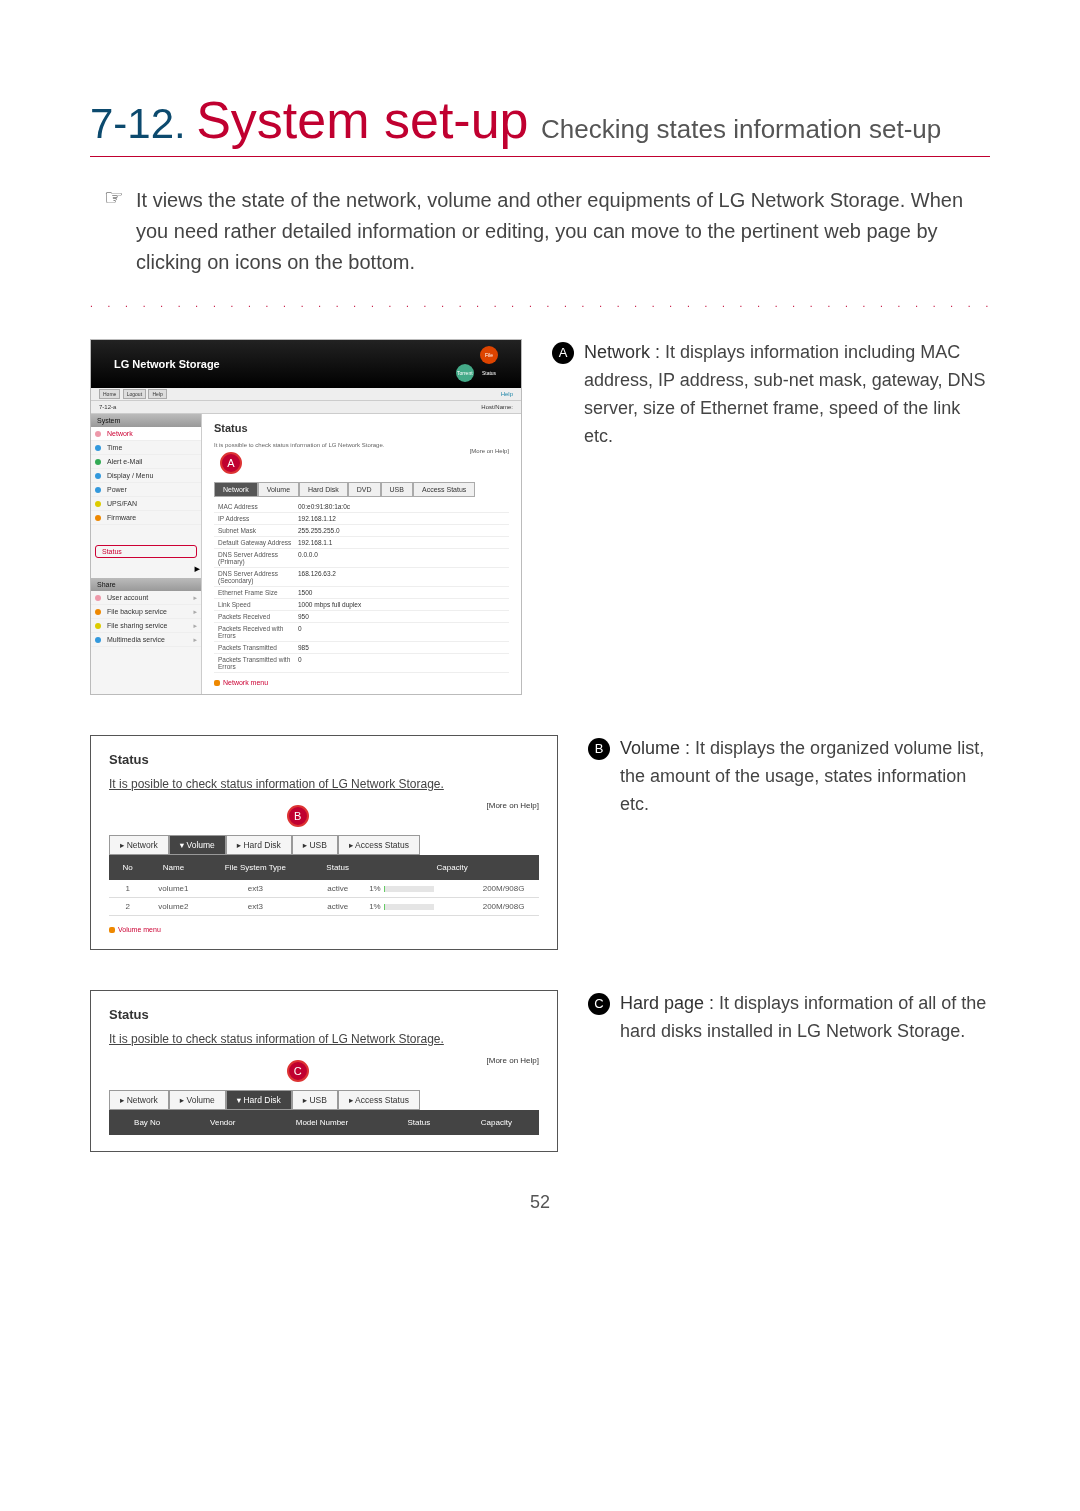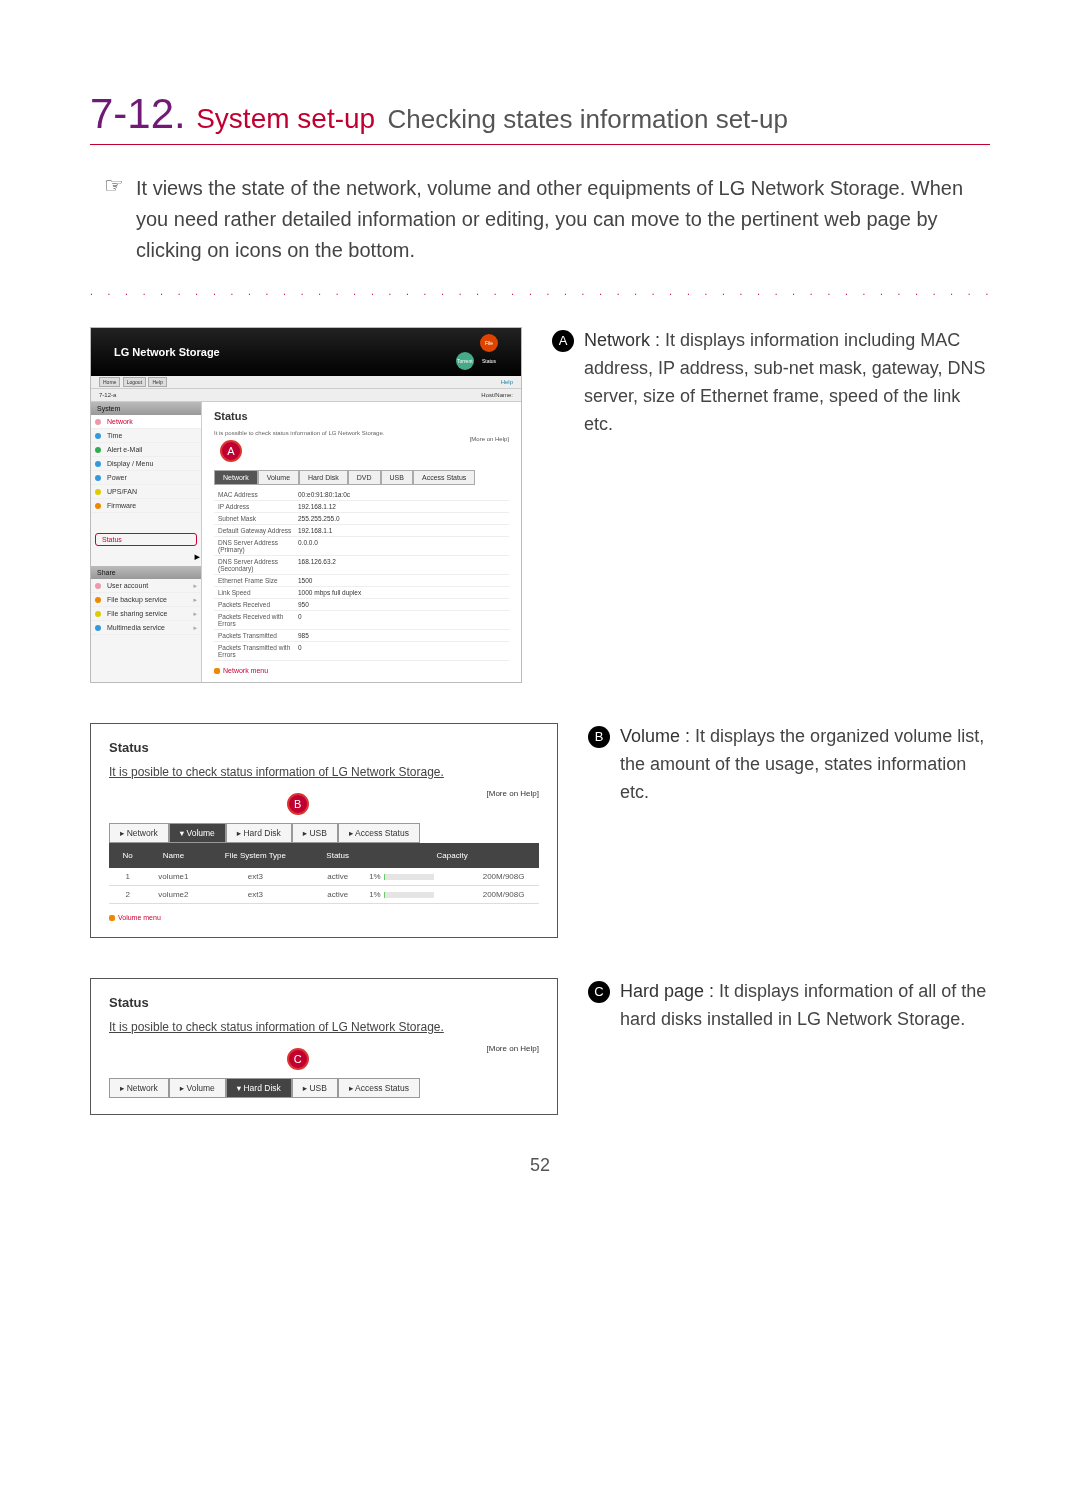--- a/index.html
+++ b/index.html
@@ -13,26 +13,26 @@
   .page {
     padding: 90px 90px 40px 90px;
   }
   .title-row {
     border-bottom: 1px solid #c00030;
     padding-bottom: 6px;
     margin-bottom: 28px;
   }
   .title-num {
     font-size: 42px;
-    color: #701a75;
+    color: #0c4a6e;
     font-weight: 300;
     vertical-align: baseline;
   }
   .title-main {
-    font-size: 28px;
+    font-size: 52px;
     color: #c00030;
     font-weight: 300;
     margin-left: 6px;
   }
   .title-sub {
     font-size: 26px;
     color: #555;
     font-weight: 300;
     margin-left: 8px;
   }
@@ -433,20 +433,27 @@
       <div class="center-marker"><span class="marker">C</span></div>
       <div class="sb-tabs">
         <div class="sb-tab">▸ <span>Network</span></div>
         <div class="sb-tab">▸ <span>Volume</span></div>
         <div class="sb-tab active">▾ <span>Hard Disk</span></div>
         <div class="sb-tab">▸ <span>USB</span></div>
         <div class="sb-tab">▸ <span>Access Status</span></div>
       </div>
       <table class="sb-table">
         <tbody>
+            <tr>
+          <th>Bay No</th>
+          <th>Vendor</th>
+          <th>Model Number</th>
+          <th>Status</th>
+          <th>Capacity</th>
+        </tr>
       </tbody>
         </table>
     </div>
     <div class="desc">
       <div class="circle">C</div>
       <div><b>Hard page :</b> <span>It displays information of all of the hard disks installed in LG Network Storage.</span></div>
     </div>
   </div>
 
   <div class="page-num">52</div>

